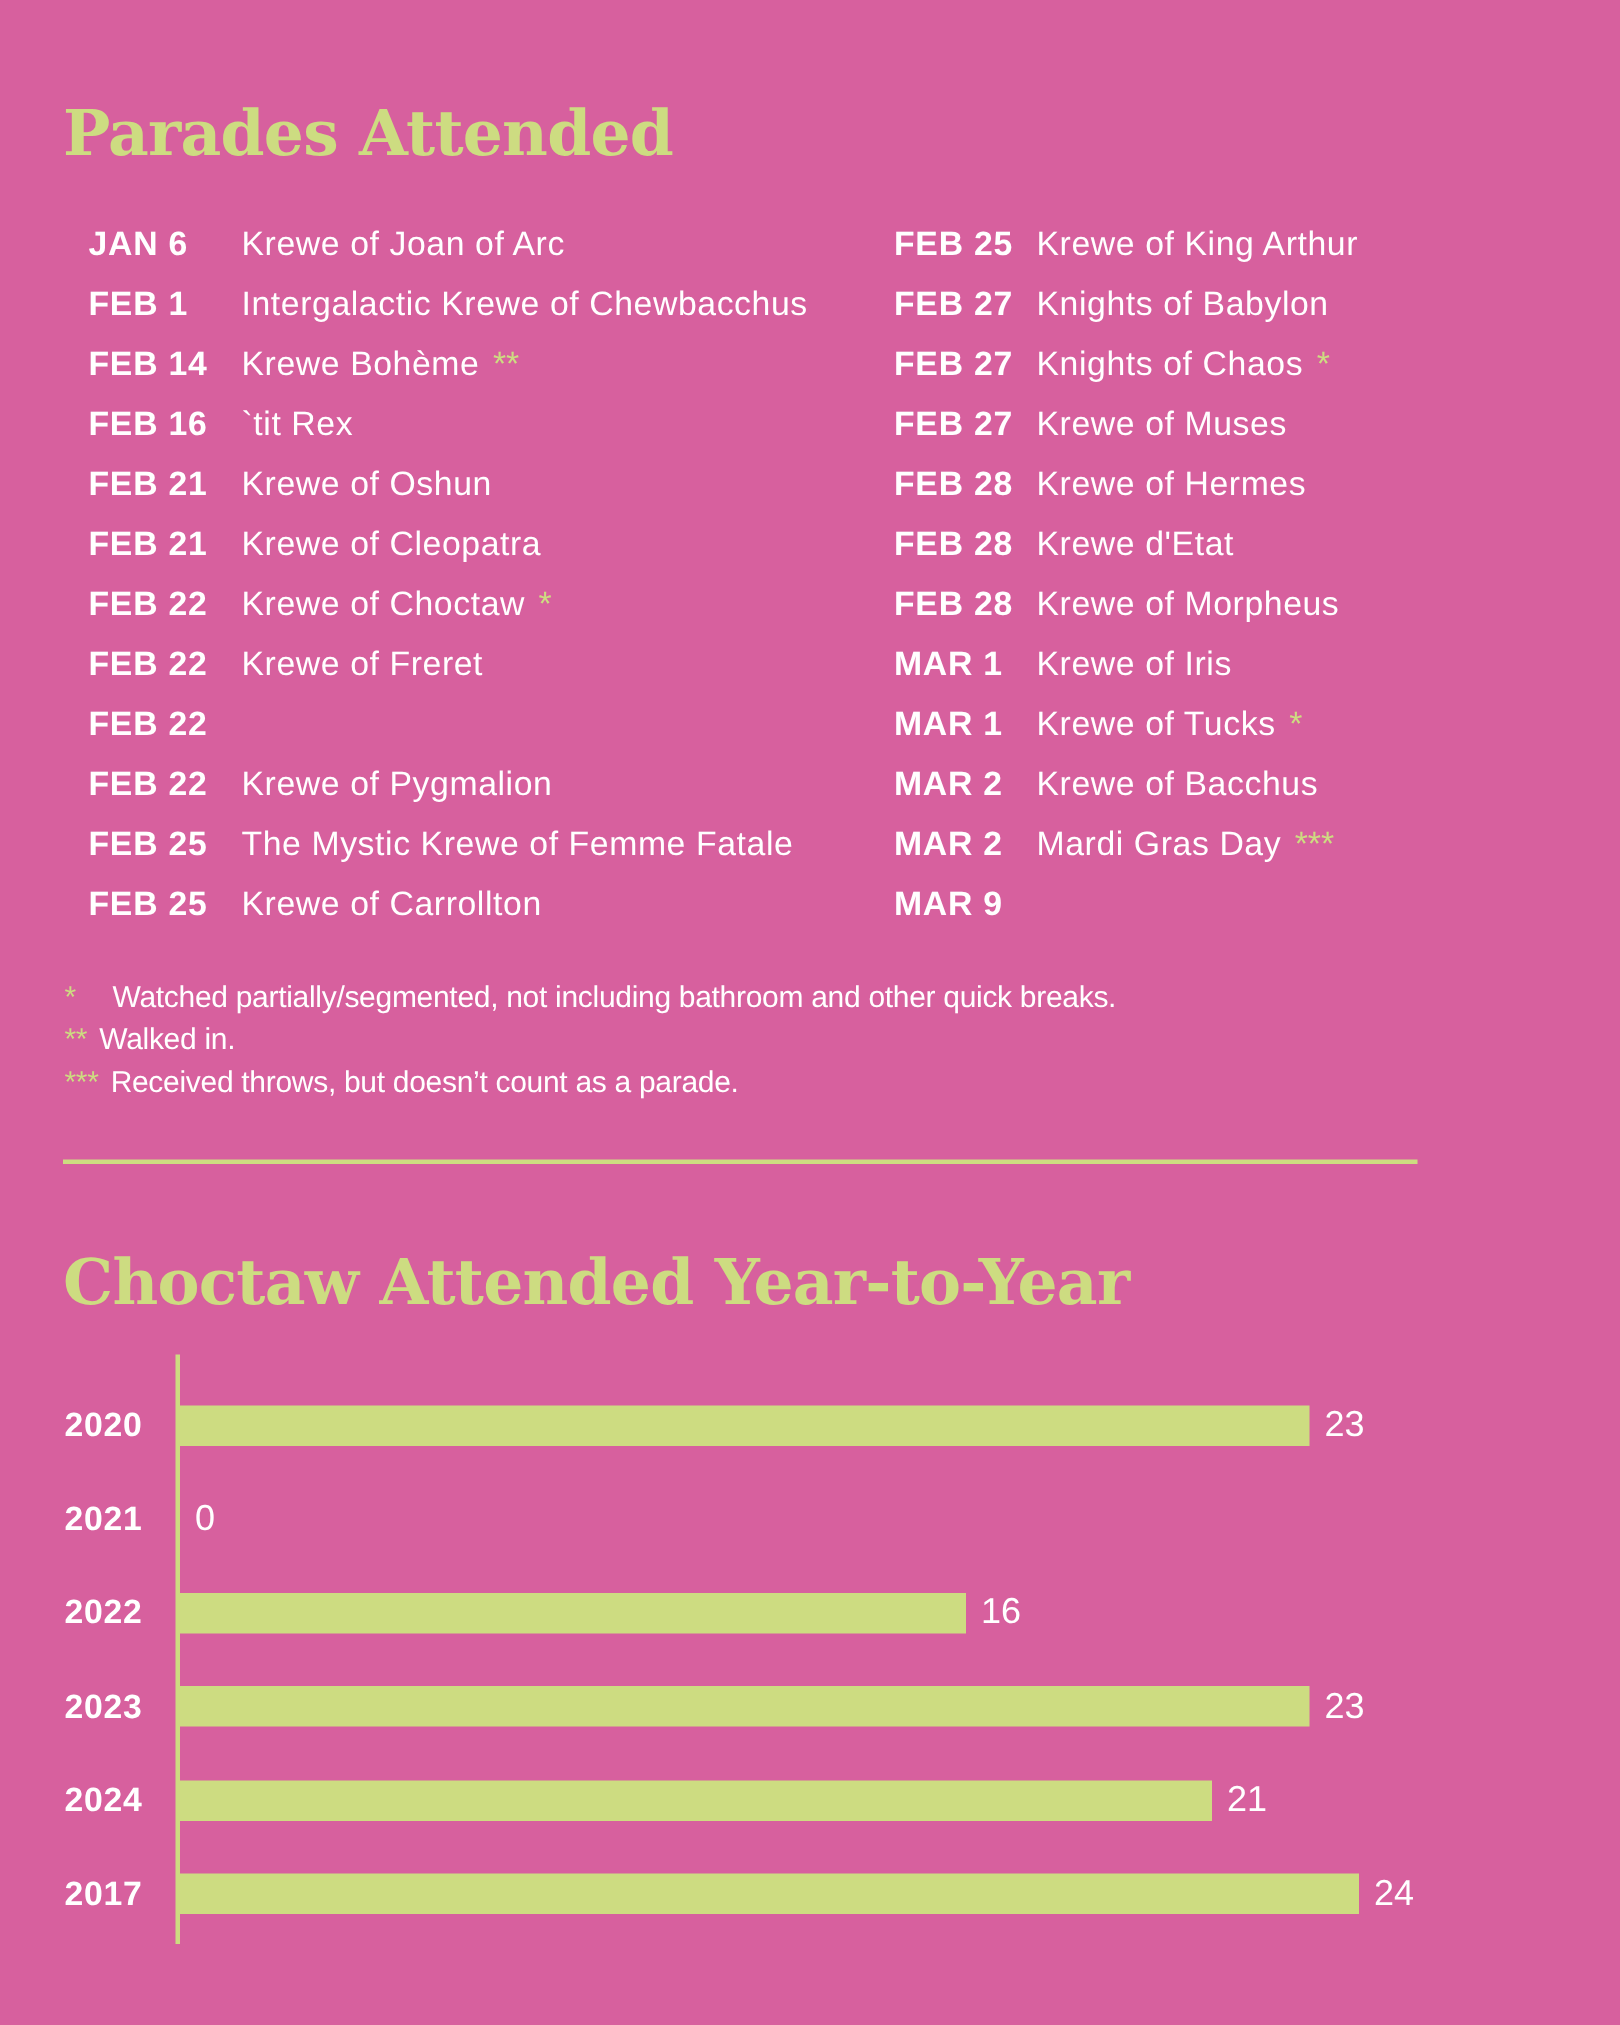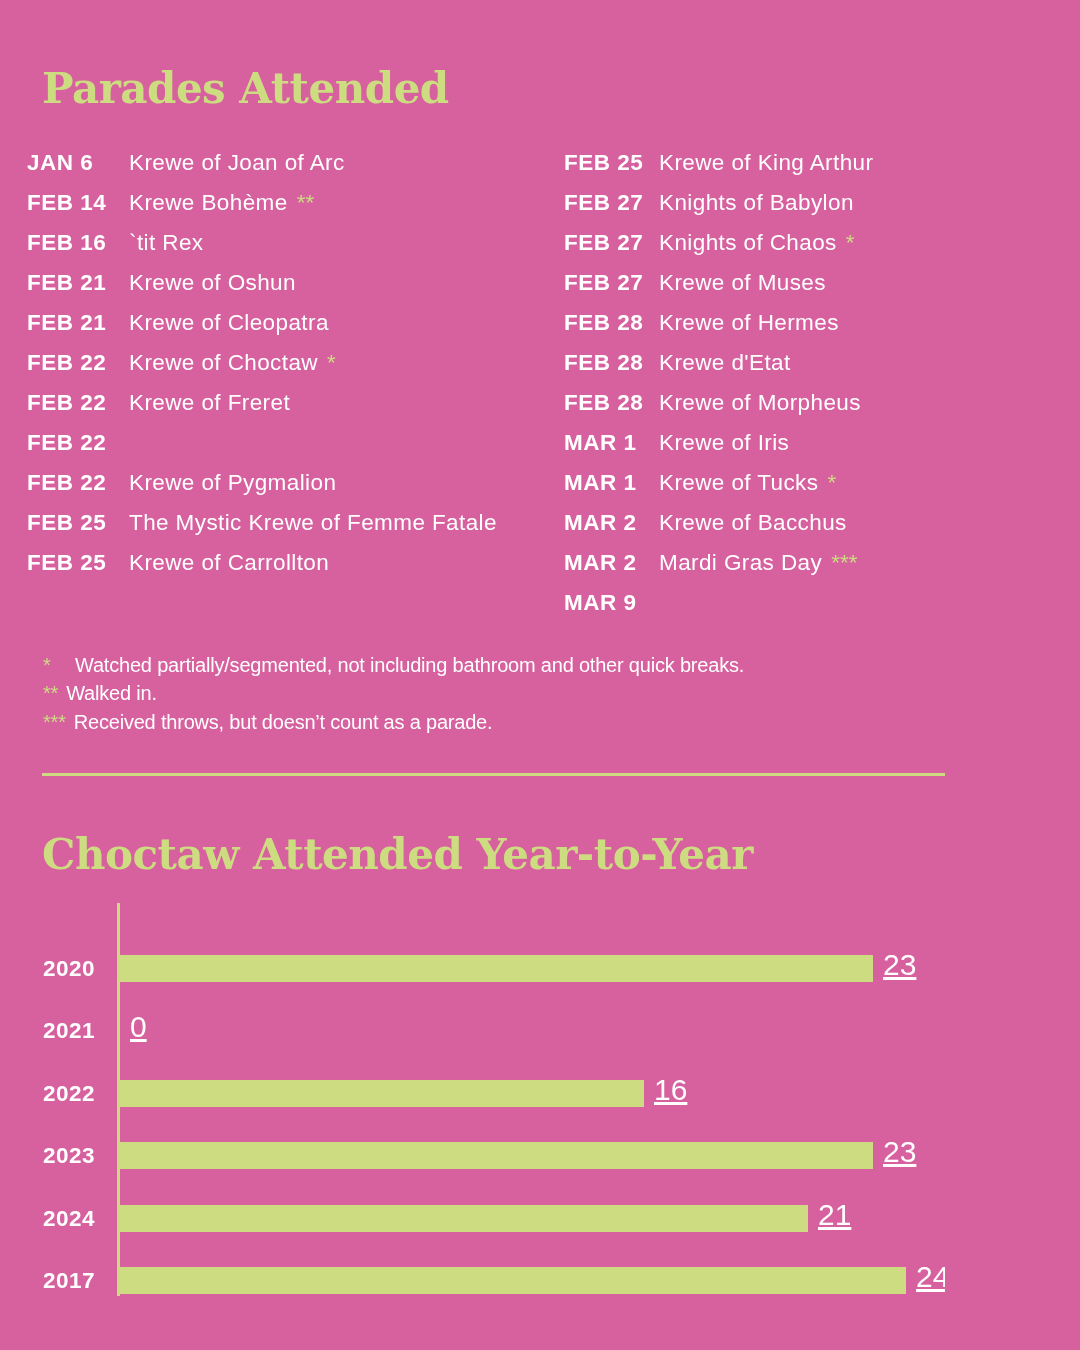--- a/index.html
+++ b/index.html
@@ -23,21 +23,21 @@
     font-family:"DejaVu Serif",serif;
     font-weight:700;
     font-size:42px;line-height:1;
     color:var(--green);
     letter-spacing:-0.5px;
   }
   .title-1{top:68px;}
   .title-2{top:834px;}
 
   
-  .list{position:absolute;top:143px;left:27px;width:1005px;height:480px;}
+  .list{position:absolute;top:143px;left:59px;width:1005px;height:480px;}
   .col{position:absolute;top:0;left:0;}
   .col.right{left:537px;}
   .prow{display:flex;align-items:center;height:40px;white-space:nowrap;}
   .prow .date{
     flex:none;width:102px;
     font-weight:700;font-size:22.5px;color:var(--white);
     letter-spacing:0.5px;
   }
   .col.right .prow .date{width:95px;}
   .prow .name{
@@ -61,44 +61,48 @@
     width:972px;height:3px;background:var(--green);
   }
 
   
   .chart{position:absolute;left:43px;top:903px;width:1010px;height:400px;}
   .axis{
     position:absolute;left:74px;top:0;
     width:3px;height:393px;background:var(--green);
   }
   .chart-rows{position:absolute;left:0;top:16px;width:100%;}
-  .crow{display:flex;align-items:flex-end;height:62.5px;white-space:nowrap;}
+  .crow{display:flex;align-items:center;height:62.5px;white-space:nowrap;}
   .crow .year{
     flex:none;width:77px;
     font-weight:700;font-size:22.5px;color:var(--white);
     letter-spacing:0.5px;
   }
   .crow .bar{flex:none;height:27px;background:var(--green);}
   .crow .val{
     margin-left:10px;
-    font-size:30px;font-weight:400;color:var(--white);text-decoration:underline;
+    font-size:24px;font-weight:400;color:var(--white);
   }
 </style>
 </head>
 <body>
 
 <div class="page">
 
   <h1 class="big-title title-1">Parades Attended</h1>
 
   <div class="list">
     <div class="col" id="col-left">
         <div class="prow">
           <span class="date">JAN 6</span>
           <span class="name">Krewe of Joan of Arc</span>
+        </div>
+        <div class="prow">
+          <span class="date">FEB 1</span>
+          <span class="name">Intergalactic Krewe of Chewbacchus</span>
         </div>
         <div class="prow">
           <span class="date">FEB 14</span>
           <span class="name">Krewe Bohème</span>
           <span class="marker">**</span>
         </div>
         <div class="prow">
           <span class="date">FEB 16</span>
           <span class="name">`tit Rex</span>
         </div>

